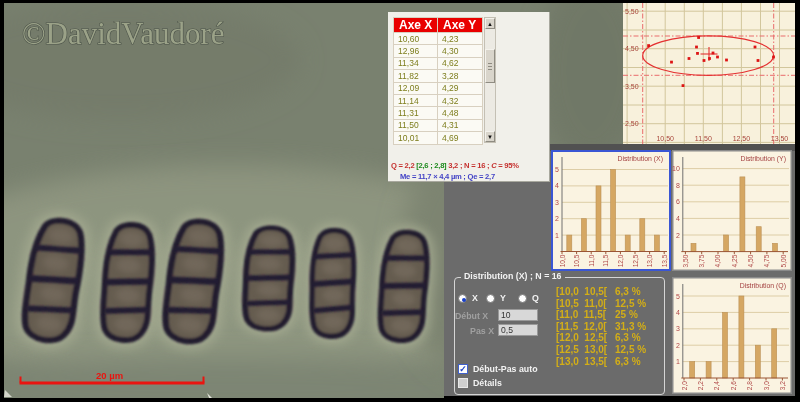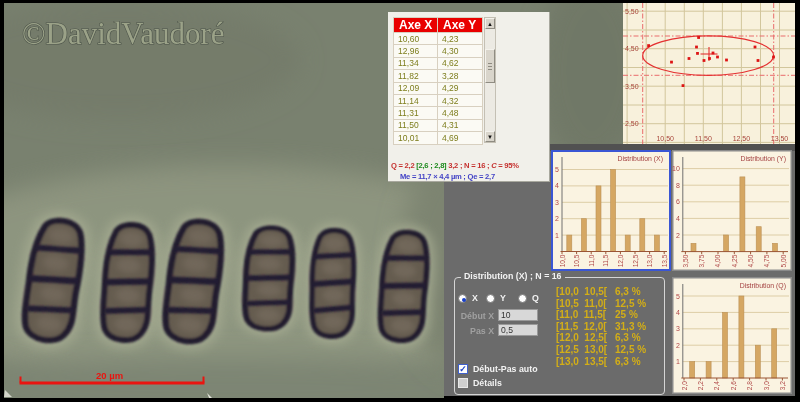--- a/index.html
+++ b/index.html
@@ -380,21 +380,21 @@
   <div class="abs" id="gbox"></div>
   <div class="abs" id="gboxlab">Distribution (X) ; N = 16</div>
   <div class="abs radio" style="left:458px;top:294px">
       <div class="rdot"></div>
     </div>
   <div class="abs wlab" style="left:472px;top:293px">X</div>
   <div class="abs radio" style="left:486px;top:294px"></div>
   <div class="abs wlab" style="left:500px;top:293px">Y</div>
   <div class="abs radio" style="left:518px;top:294px"></div>
   <div class="abs wlab" style="left:532px;top:293px">Q</div>
-  <div class="abs glab" style="left:455px;top:311px;width:39px;text-align:right">Début X</div>
+  <div class="abs glab" style="left:455px;top:311px;width:39px;text-align:left">Début X</div>
   <div class="abs tbox" style="left:498px;top:309px;width:40px;height:12px">10</div>
   <div class="abs glab" style="left:455px;top:326px;width:39px;text-align:right">Pas X</div>
   <div class="abs tbox" style="left:498px;top:324px;width:40px;height:12px">0,5</div>
   <div class="abs cbox" style="left:458px;top:364px">✓</div>
   <div class="abs wlab" style="left:473px;top:364px">Début-Pas auto</div>
   <div class="abs cbox" style="left:458px;top:378px;background:#cfcfcf;border-color:#e8e8e8"></div>
   <div class="abs wlab" style="left:473px;top:378px">Détails</div>
   <div class="abs ylab" style="left:556px;top:286px;line-height:11.6px">[10,0  10,5[
 [10,5  11,0[
 [11,0  11,5[

